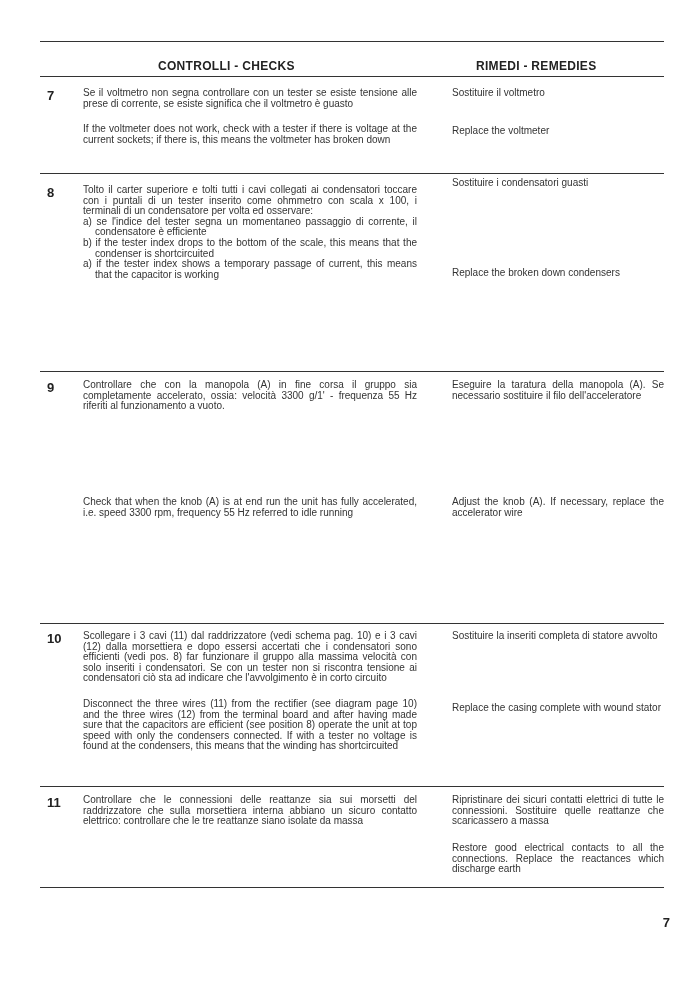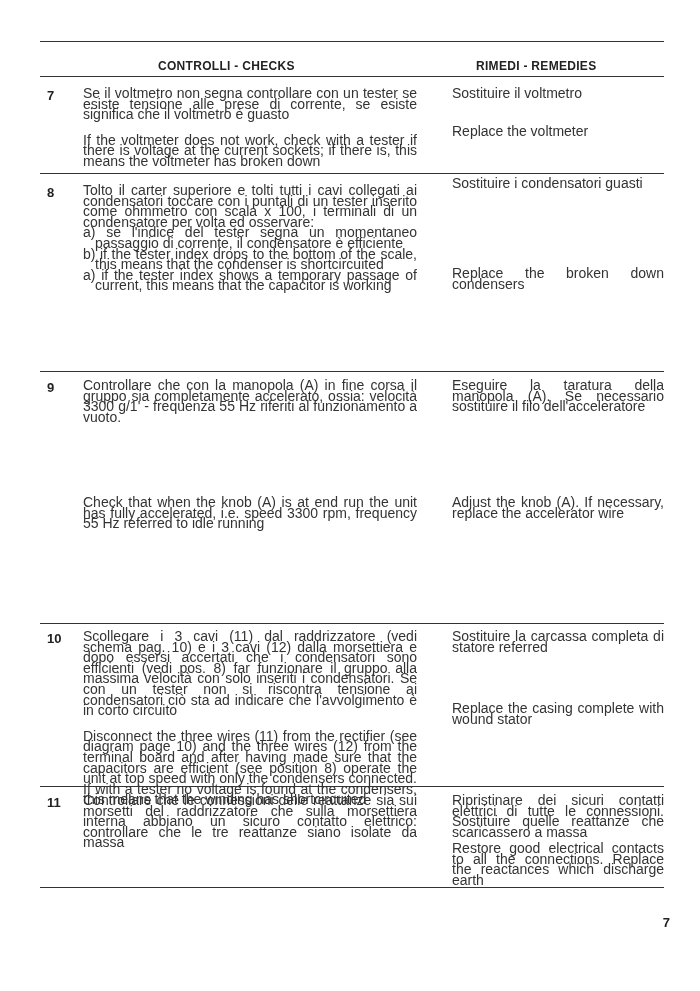--- a/index.html
+++ b/index.html
@@ -1,21 +1,21 @@
 <!DOCTYPE html>
 <html><head>
   <meta charset="utf-8">
   <style>
     html, body { margin: 0; padding: 0; background: #ffffff; }
     body { width: 700px; height: 991px; position: relative; overflow: hidden;
            font-family: "Liberation Sans", "DejaVu Sans", sans-serif; color: #2a2a2a; }
     .rule { position: absolute; left: 40px; width: 624px; height: 0; border-top: 1.6px solid #333; }
     .head { position: absolute; top: 59px; font-size: 12px; font-weight: bold; letter-spacing: 0.3px; color: #222; }
     .num { position: absolute; left: 47px; font-size: 13px; font-weight: bold; color: #222; }
-    .txt { position: absolute; font-size: 14px; line-height: 10.6px; color: #333; text-align: justify; }
+    .txt { position: absolute; font-size: 10px; line-height: 10.6px; color: #333; text-align: justify; }
     .col1 { left: 83px; width: 334px; }
     .col2 { left: 452px; width: 212px; }
     .p { margin: 0 0 4px 0; }
     .p.en { margin-top: 15px; }
     .li { padding-left: 12px; text-indent: -12px; margin: 0; }
     .pagenum { position: absolute; right: 30px; top: 915px; font-size: 13px; font-weight: bold; color: #222; }
   </style>
 </head>
 <body>
 
@@ -66,21 +66,21 @@
   <p class="p">Adjust the knob (A). If necessary, replace the accelerator wire</p>
 </div>
 <div class="rule" style="top:623px;"></div>
 
 <div class="num" style="top:631px;">10</div>
 <div class="txt col1" style="top:631px;">
   <p class="p">Scollegare i 3 cavi (11) dal raddrizzatore (vedi schema pag. 10) e i 3 cavi (12) dalla morsettiera e dopo essersi accertati che i condensatori sono efficienti (vedi pos. 8) far funzionare il gruppo alla massima velocità con solo inseriti i condensatori. Se con un tester non si riscontra tensione ai condensatori ciò sta ad indicare che l'avvolgimento è in corto circuito</p>
   <p class="p en">Disconnect the three wires (11) from the rectifier (see diagram page 10) and the three wires (12) from the terminal board and after having made sure that the capacitors are efficient (see position 8) operate the unit at top speed with only the condensers connected. If with a tester no voltage is found at the condensers, this means that the winding has shortcircuited</p>
 </div>
 <div class="txt col2" style="top:631px;">
-  <p class="p">Sostituire la carcassa completa di statore referred</p>
+  <p class="p">Sostituire la inseriti completa di statore avvolto</p>
 </div>
 <div class="txt col2" style="top:703px;">
   <p class="p">Replace the casing complete with wound stator</p>
 </div>
 <div class="rule" style="top:786px;"></div>
 
 <div class="num" style="top:795px;">11</div>
 <div class="txt col1" style="top:795px;">
   <p class="p">Controllare che le connessioni delle reattanze sia sui morsetti del raddrizzatore che sulla morsettiera interna abbiano un sicuro contatto elettrico: controllare che le tre reattanze siano isolate da massa</p>
 </div>

